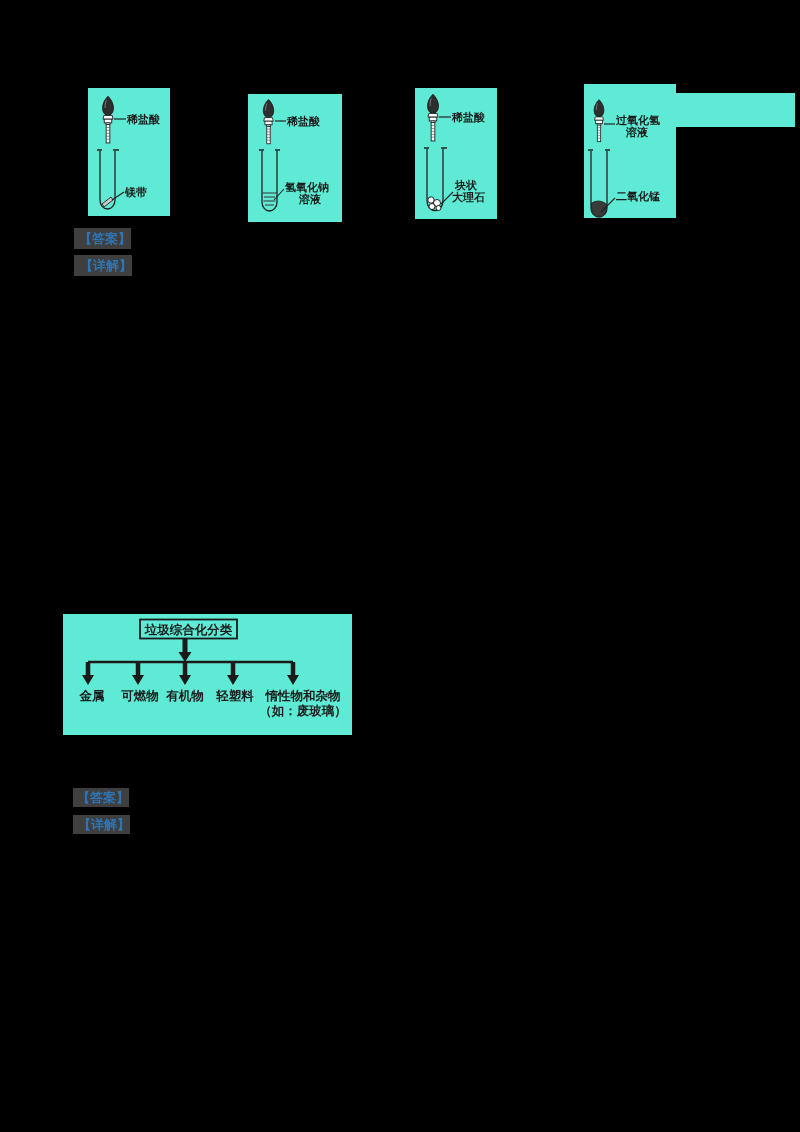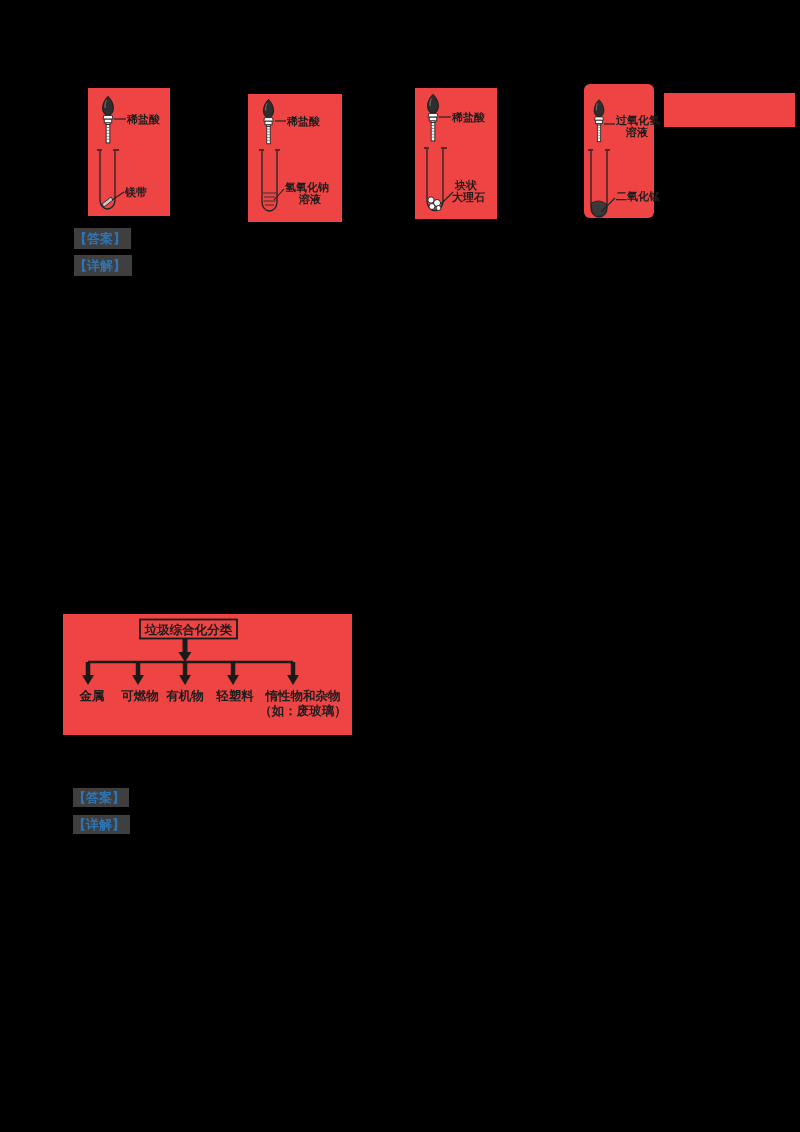--- a/index.html
+++ b/index.html
@@ -1,24 +1,24 @@
 <!DOCTYPE html>
 <html><head>
 <meta charset="utf-8">
 <style>
   html,body{margin:0;padding:0;}
   body{
     width:800px;height:1132px;position:relative;overflow:hidden;
     background:#000;
     font-family:"Liberation Sans", sans-serif;
   }
-  .panel{position:absolute;background:#ef4444;text-align:right;}
+  .panel{position:absolute;background:#5eead4;text-align:right;}
   .chip{
     position:absolute;background:#3F3F3F;color:#2E75B6;
-    font-size:13px;font-weight:bold;line-height:20px;text-align:left;
+    font-size:13px;font-weight:bold;line-height:20px;text-align:right;
     letter-spacing:0px;white-space:nowrap;
   }
   svg{display:block;}
   svg text{
     font-family:"Liberation Sans", sans-serif;
     fill:#1c1c1c;font-weight:bold;
   }
   .fig-label{font-size:11px;}
   .flow-label{font-size:12.5px;}
 </style>
@@ -88,21 +88,21 @@
       <circle cx="17" cy="118.5" r="3"></circle>
       <circle cx="23.5" cy="120" r="2.5"></circle>
     </g>
     <path d="M26,116 L38,104" fill="none" stroke="#222" stroke-width="1.1"></path>
     <text class="fig-label" x="40" y="101">块状</text>
     <text class="fig-label" x="37" y="113">大理石</text>
   </svg>
 </div>
 
 <div class="panel" style="left:664px;top:93px;width:131px;height:34px;"></div>
-<div class="panel" style="left:584px;top:84px;width:70px;height:134px;border-radius:6px;">
+<div class="panel" style="left:584px;top:84px;width:92px;height:134px;">
   <svg viewBox="0 0 80 134" width="80" height="134">
     <use href="#dropper" x="6" y="14" width="18" height="46"></use>
     <line x1="20" y1="40" x2="31" y2="40" stroke="#222" stroke-width="1.2"></line>
     <text class="fig-label" x="32" y="40">过氧化氢</text>
     <text class="fig-label" x="42" y="52">溶液</text>
     <g fill="none" stroke="#222" stroke-width="1.3">
       <path d="M4,66 h5 M21,66 h5"></path>
       <path d="M7,67 V124 A8,9 0 0 0 23,124 V67"></path>
     </g>
     <path d="M7.5,119 V124 A7.5,8.2 0 0 0 22.5,124 V120 Q15,114.5 7.5,119 Z" fill="#3a3a3a" stroke="#222" stroke-width="0.8"></path>

